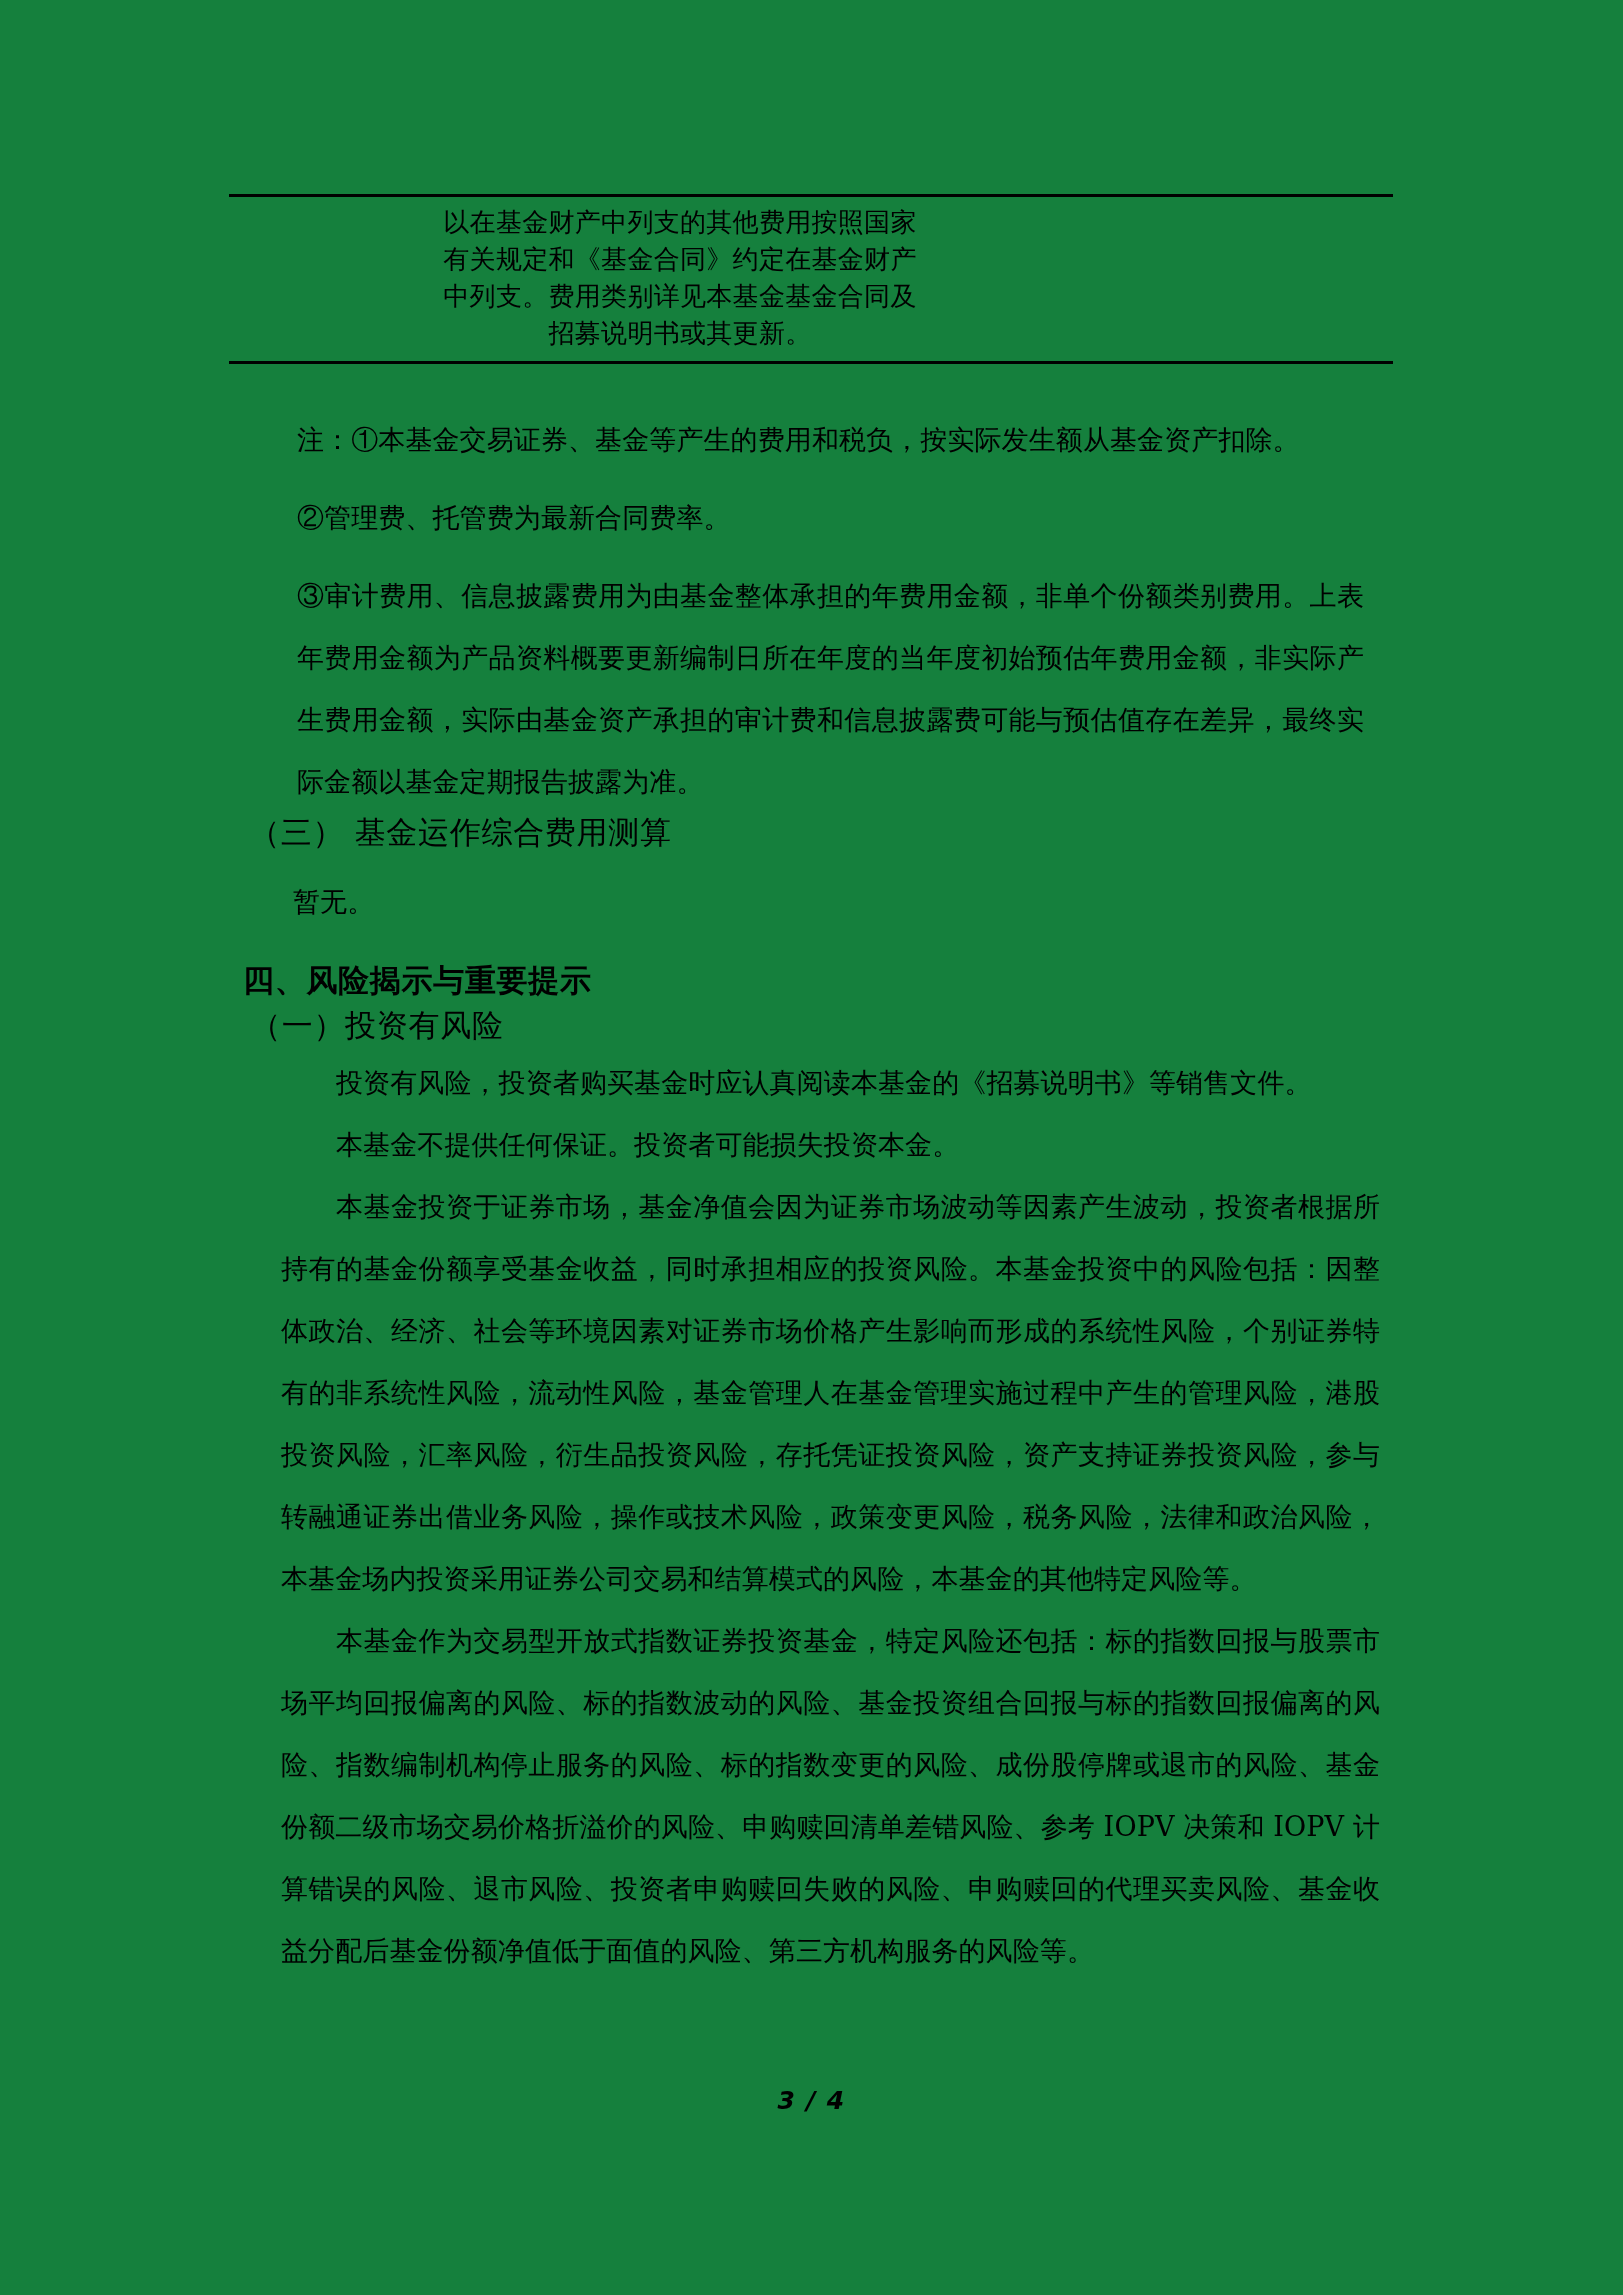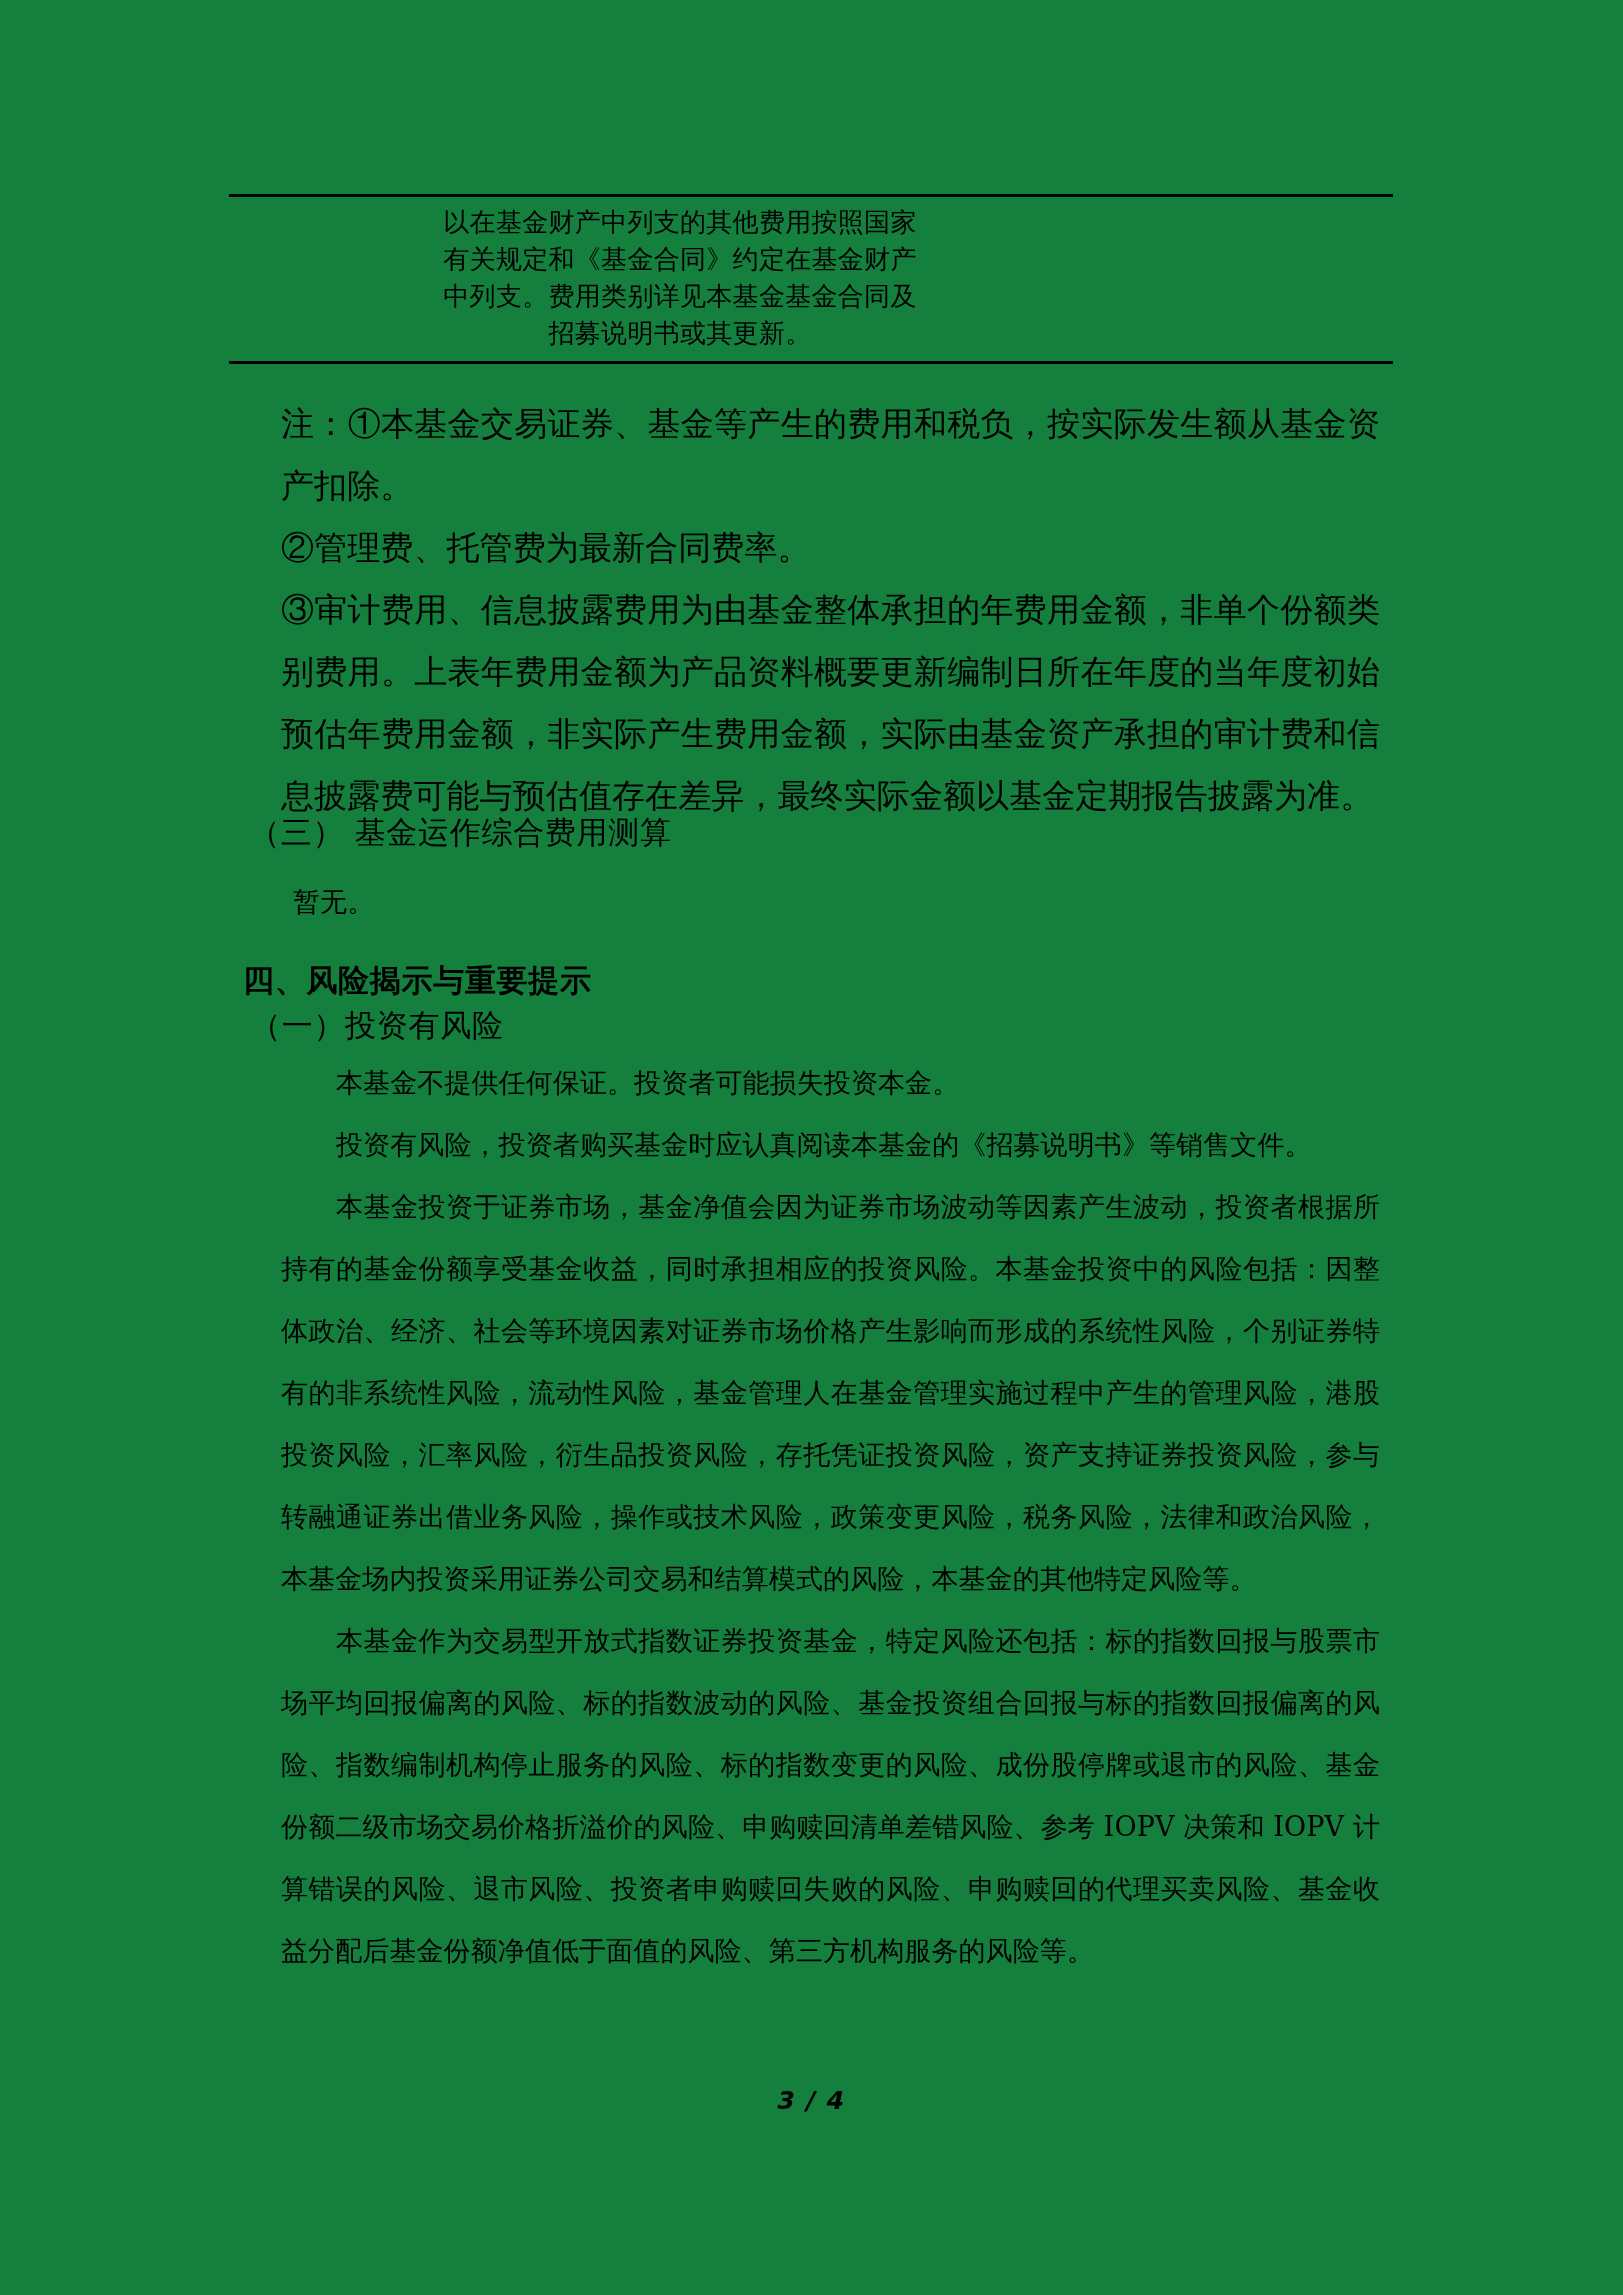--- a/index.html
+++ b/index.html
@@ -49,26 +49,26 @@
   }
 
   
   .notes {
     position: absolute;
     left: 281px;
     top: 393px;
     width: 1099px;
   }
   .note-para {
-    font-size: 33px;
+    font-size: 27px;
     line-height: 62px;
     text-align: justify;
     text-justify: inter-ideograph;
     letter-spacing: 0.1px;
-    margin: 0;
+    margin: 16px;
     font-family: Liberation Serif, serif;
   }
 
   
   .h-sub {
     position: absolute;
     font-weight: normal;
     font-size: 31px;
     line-height: 39px;
     letter-spacing: 0.7px;
@@ -150,22 +150,22 @@
 
   <div class="h-sub" style="left:249px; top:813px;">（三） 基金运作综合费用测算</div>
 
   <div class="plain-line" style="left:293px; top:883px;">暂无。</div>
 
   <div class="h-main" style="left:243px; top:961px;">四、风险揭示与重要提示</div>
 
   <div class="h-sub" style="left:250px; top:1006px;">（一）投资有风险</div>
 
   <div class="body-block" style="top:1052px;">
+    <p class="body-para">投资有风险，投资者购买基金时应认真阅读本基金的《招募说明书》等销售文件。</p>
     <p class="body-para">本基金不提供任何保证。投资者可能损失投资本金。</p>
-    <p class="body-para">投资有风险，投资者购买基金时应认真阅读本基金的《招募说明书》等销售文件。</p>
     <p class="body-para">本基金投资于证券市场，基金净值会因为证券市场波动等因素产生波动，投资者根据所持有的基金份额享受基金收益，同时承担相应的投资风险。本基金投资中的风险包括：因整体政治、经济、社会等环境因素对证券市场价格产生影响而形成的系统性风险，个别证券特有的非系统性风险，流动性风险，基金管理人在基金管理实施过程中产生的管理风险，港股投资风险，汇率风险，衍生品投资风险，存托凭证投资风险，资产支持证券投资风险，参与转融通证券出借业务风险，操作或技术风险，政策变更风险，税务风险，法律和政治风险，本基金场内投资采用证券公司交易和结算模式的风险，本基金的其他特定风险等。</p>
     <p class="body-para">本基金作为交易型开放式指数证券投资基金，特定风险还包括：标的指数回报与股票市场平均回报偏离的风险、标的指数波动的风险、基金投资组合回报与标的指数回报偏离的风险、指数编制机构停止服务的风险、标的指数变更的风险、成份股停牌或退市的风险、基金份额二级市场交易价格折溢价的风险、申购赎回清单差错风险、参考 IOPV 决策和 IOPV 计算错误的风险、退市风险、投资者申购赎回失败的风险、申购赎回的代理买卖风险、基金收益分配后基金份额净值低于面值的风险、第三方机构服务的风险等。</p>
   </div>
 
   <div class="footer">3 / 4</div>
 
 </div>
 
 
 </body></html>

